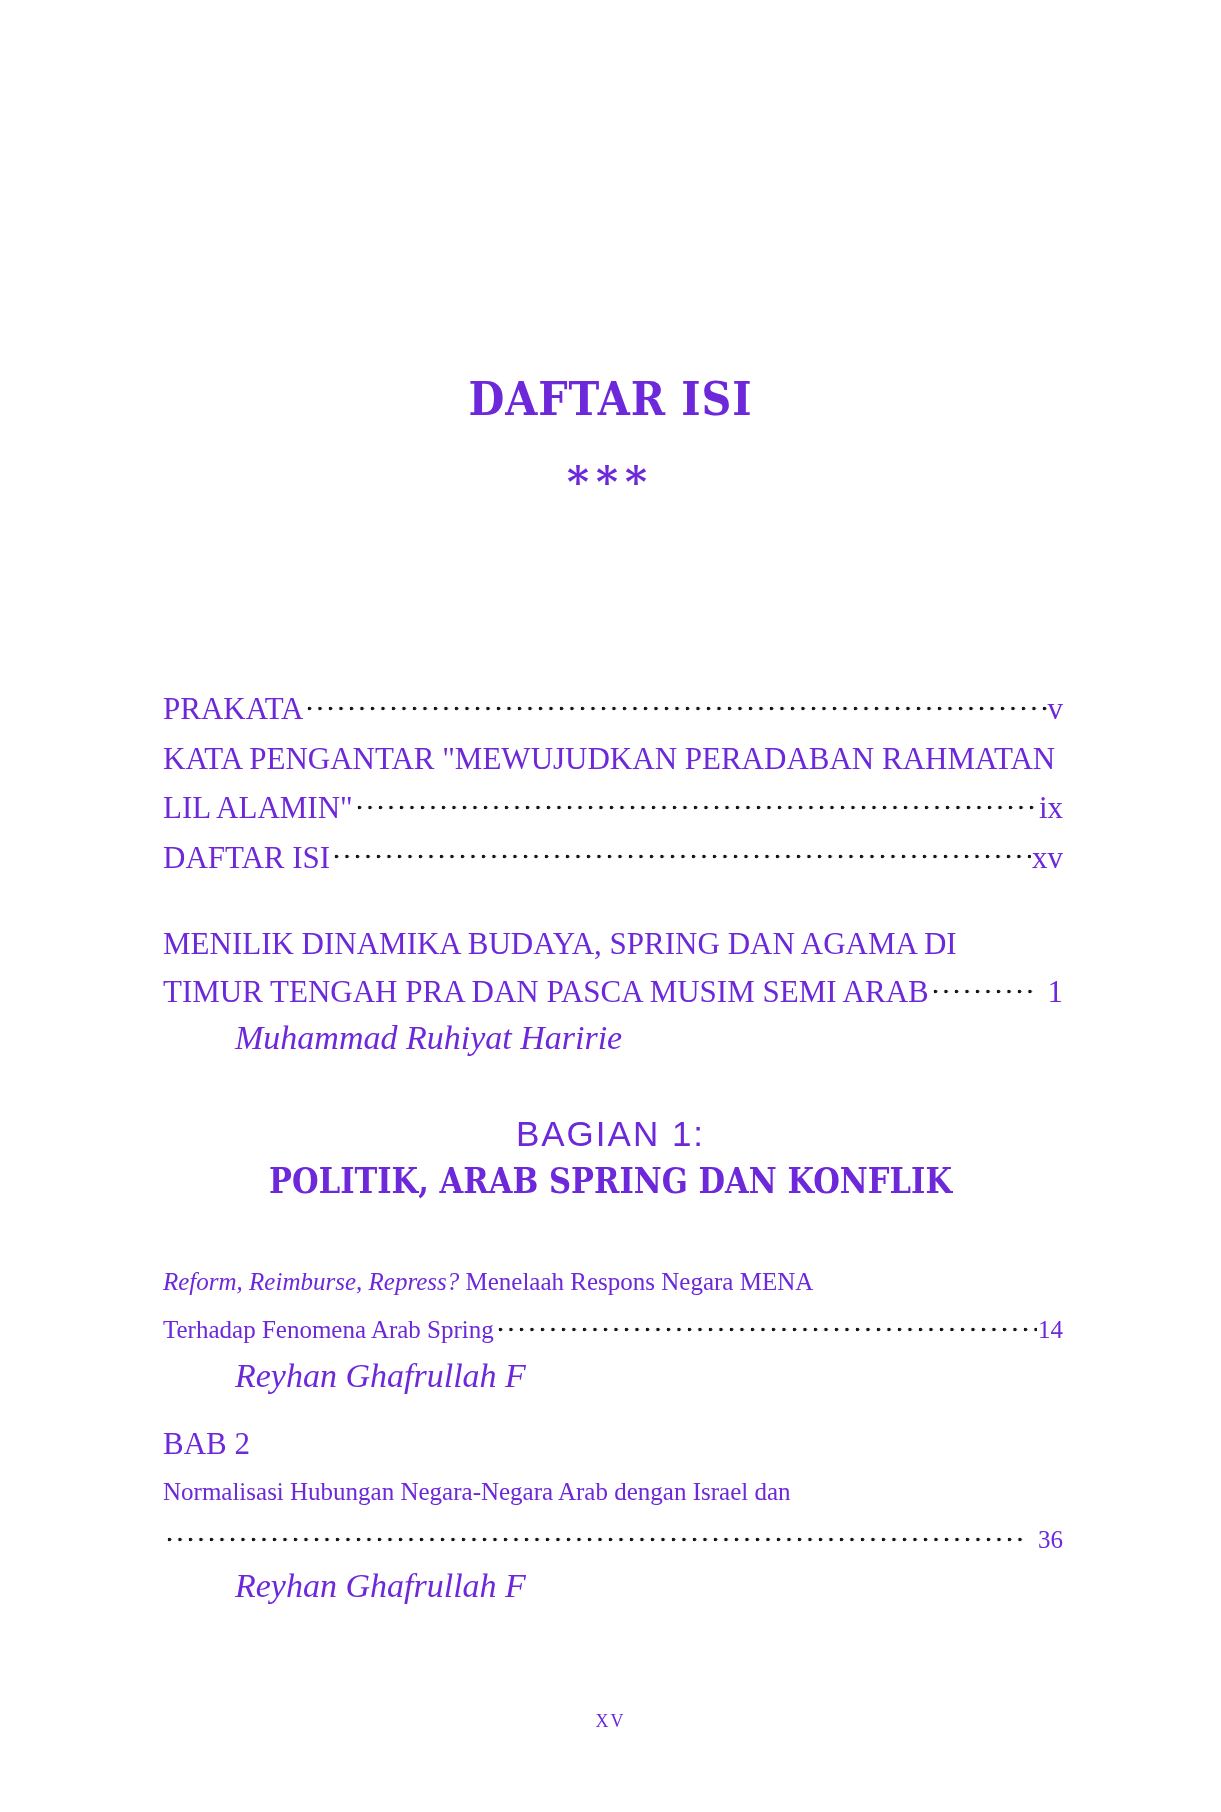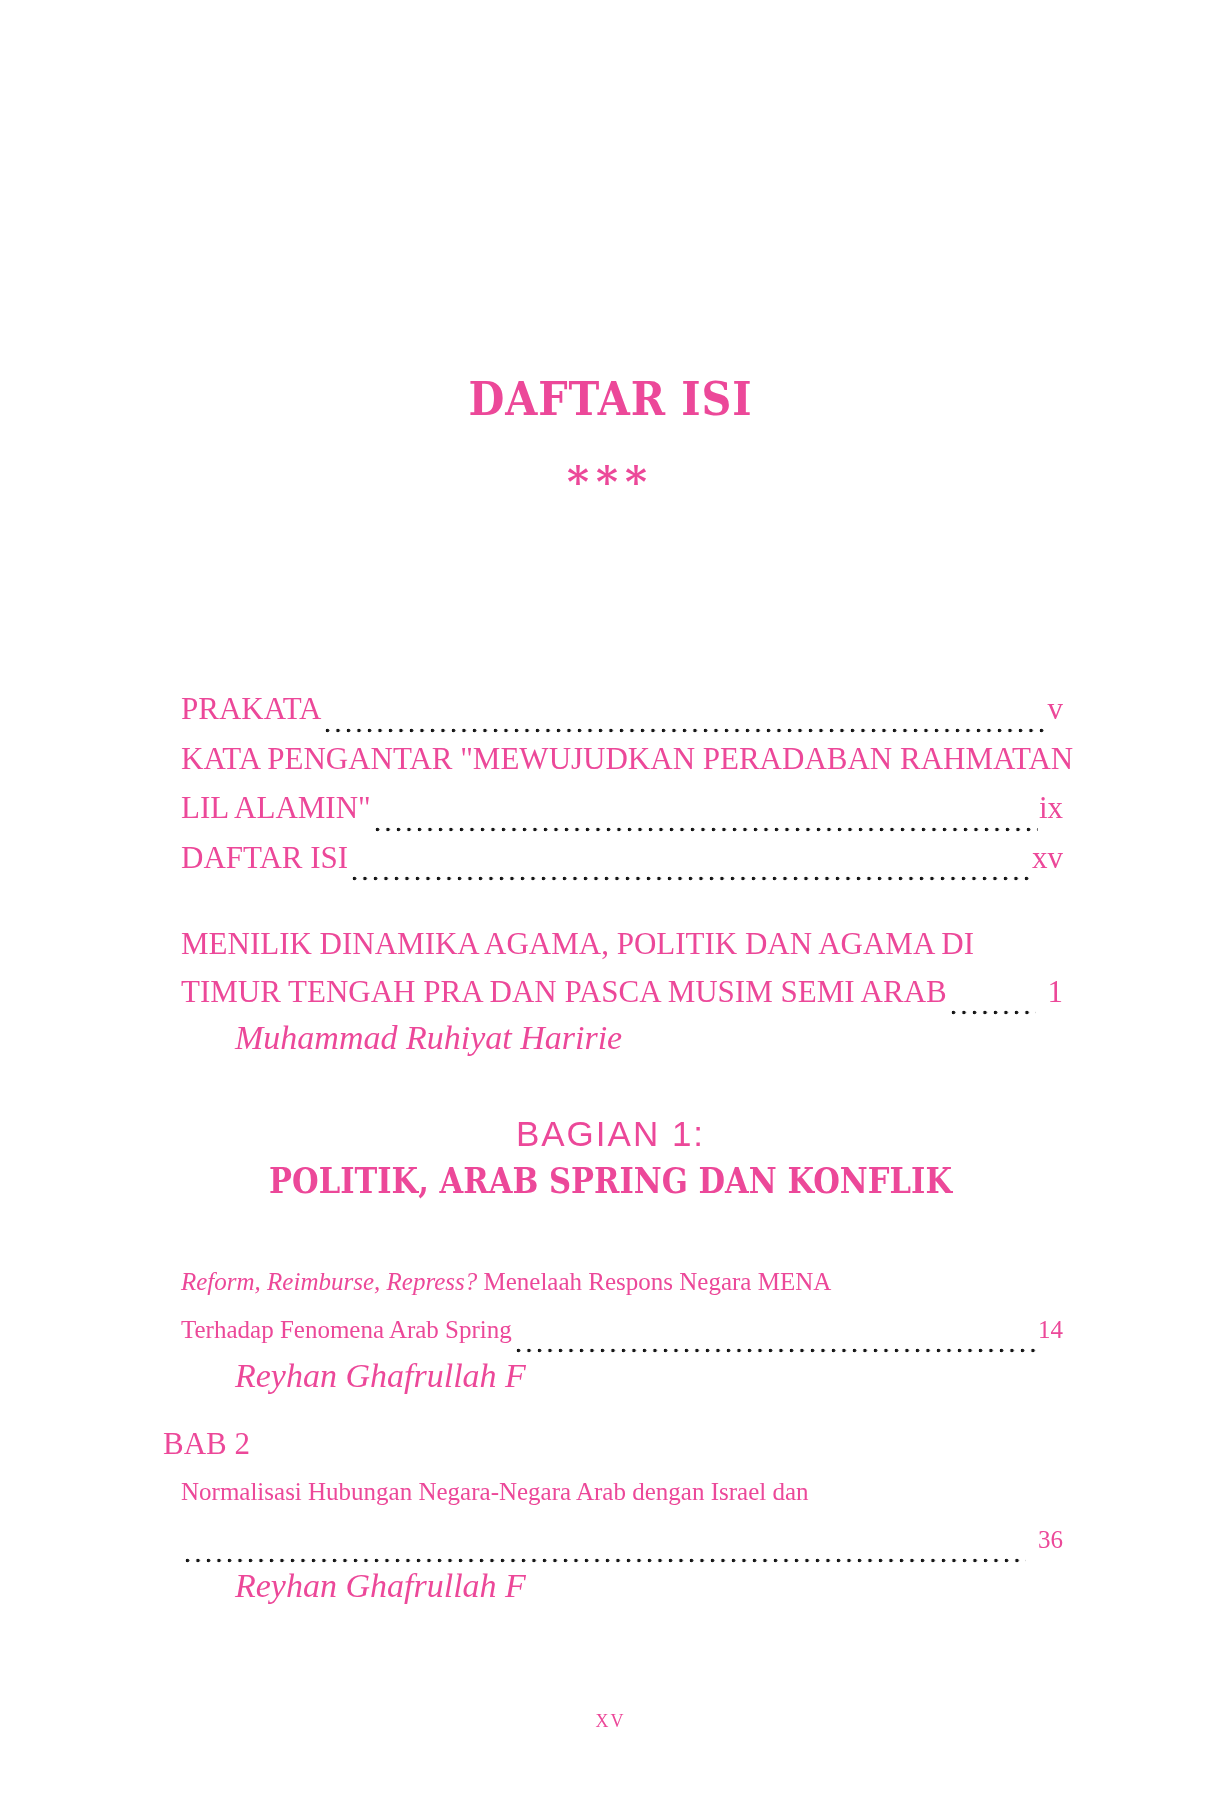--- a/index.html
+++ b/index.html
@@ -2,21 +2,21 @@
 <html><head>
 <meta charset="utf-8">
 <style>
   html, body { margin: 0; padding: 0; background: #e8e8e8; }
   .page {
     position: relative;
     width: 1221px;
     height: 1812px;
     margin: 0 auto;
     background: #ffffff;
-    color: #ec4899;
+    color: #6d28d9;
     font-family: "Liberation Serif", serif;
     overflow: hidden;
   }
   .abs { position: absolute; }
   .centered { left: 0; width: 1221px; text-align: center; }
 
   
   .doc-title {
     top: 376px;
     font-family: "DejaVu Serif", serif;
@@ -33,25 +33,24 @@
     font-weight: bold;
     font-size: 42px;
     line-height: 42px;
     letter-spacing: 7px;
   }
 
   
   .toc-block { left: 163px; width: 900px; }
   .toc-row {
     display: flex;
-    align-items: flex-end;
+    align-items: center;
     font-size: 31px;
     line-height: 49.5px;
     white-space: pre;
-    margin-left: 18px;
   }
   .toc-row .entry-text { flex: 0 0 auto; }
   .dots {
     flex: 1 1 auto;
     height: 5px;
     margin: 0 1px 1px 4px;
     background-image: radial-gradient(circle at 2.5px 2.5px, #161616 1.55px, rgba(0,0,0,0) 2.1px);
     background-size: 10.5px 5px;
     background-repeat: repeat-x;
     background-position: left bottom;
@@ -121,21 +120,21 @@
     </div>
     <div class="toc-row">
       <span class="entry-text">DAFTAR ISI</span>
       <span class="dots"></span>
       <span class="page-num">xv</span>
     </div>
   </div>
 
   <div class="abs toc-block" style="top:920px">
     <div class="toc-row" style="line-height:48px">
-      <span class="entry-text">MENILIK DINAMIKA AGAMA, POLITIK DAN AGAMA DI</span>
+      <span class="entry-text">MENILIK DINAMIKA BUDAYA, SPRING DAN AGAMA DI</span>
     </div>
     <div class="toc-row" style="line-height:48px">
       <span class="entry-text">TIMUR TENGAH PRA DAN PASCA MUSIM SEMI ARAB</span>
       <span class="dots"></span>
       <span class="page-num gap-before">1</span>
     </div>
     <div class="author-line">Muhammad Ruhiyat Haririe</div>
   </div>
 
   <div class="abs centered" style="top:1112px">

